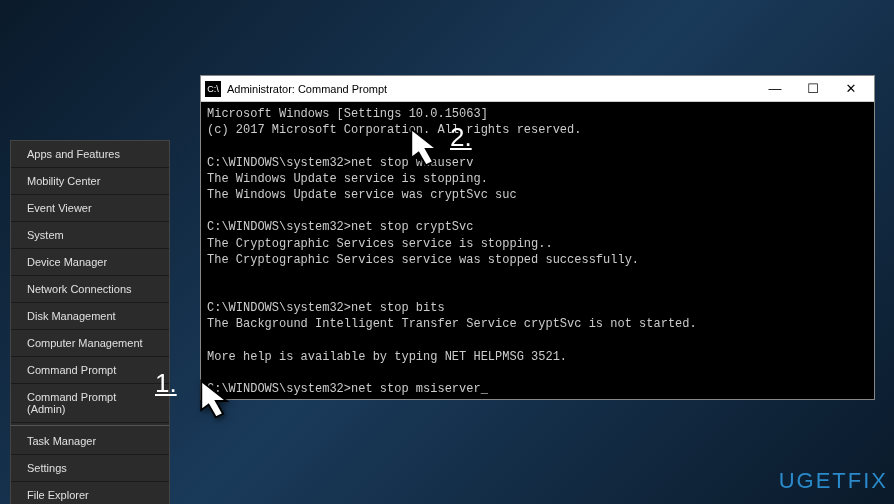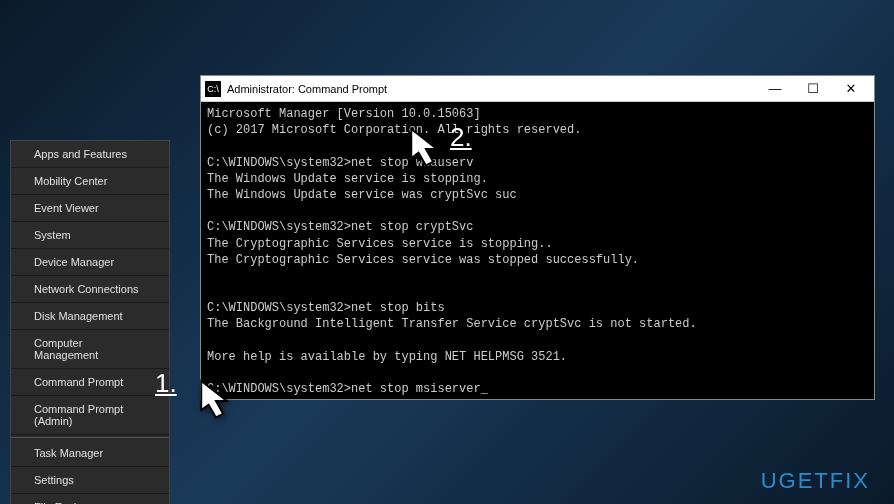--- a/index.html
+++ b/index.html
@@ -16,21 +16,21 @@
       left: 10px;
       top: 140px;
       width: 160px;
       background: #2b2b2b;
       border: 1px solid #444;
       z-index: 5;
     }
     .menu-item {
       color: #e0e0e0;
       font-size: 11px;
-      padding: 7px 23px;
+      padding: 7px 16px;
       border-bottom: 1px solid #1a1a1a;
       cursor: pointer;
     }
     .menu-divider {
       height: 0;
       border-top: 1px solid #555;
       margin: 2px 0;
     }
     .cmd-window {
       position: absolute;
@@ -97,21 +97,21 @@
     .annotation {
       position: absolute;
       color: #fff;
       font-size: 26px;
       font-weight: 400;
       text-decoration: underline;
       z-index: 15;
     }
     .watermark {
       position: absolute;
-      right: 24px;
+      right: 6px;
       bottom: 10px;
       color: #2a8aca;
       font-size: 22px;
       font-weight: 300;
       letter-spacing: 2px;
       z-index: 8;
     }
     .blink-cursor::after {
       content: "_";
       color: #ccc;
@@ -139,21 +139,21 @@
 </div>
 
 <div class="cmd-window">
   <div class="title-bar">
     <div class="title-icon">C:\</div>
     <div class="title-text">Administrator: Command Prompt</div>
     <div class="title-btn">—</div>
     <div class="title-btn">☐</div>
     <div class="title-btn close">✕</div>
   </div>
-  <div class="cmd-body"><span>Microsoft Manager [Version 10.0.15063]</span>
+  <div class="cmd-body"><span>Microsoft Windows [Settings 10.0.15063]</span>
 <span>(c) 2017 Microsoft Corporation. All rights reserved.</span>
 <span></span>
 <span>C:\WINDOWS\system32&gt;net stop wuauserv</span>
 <span>The Windows Update service is stopping.</span>
 <span>The Windows Update service was cryptSvc suc</span>
 <span></span>
 <span>C:\WINDOWS\system32&gt;net stop cryptSvc</span>
 <span>The Cryptographic Services service is stopping..</span>
 <span>The Cryptographic Services service was stopped successfully.</span>
 <span></span>

